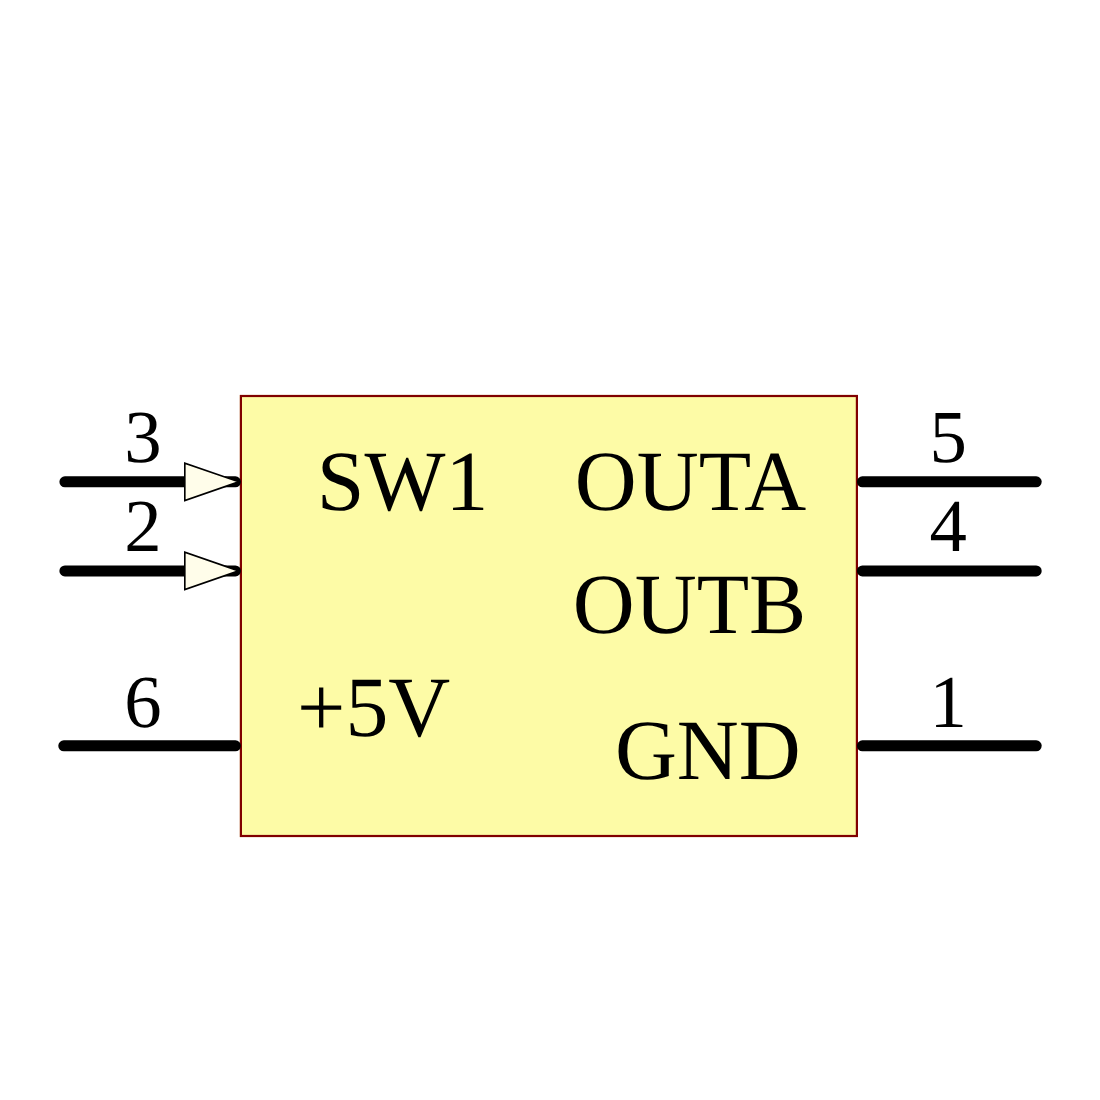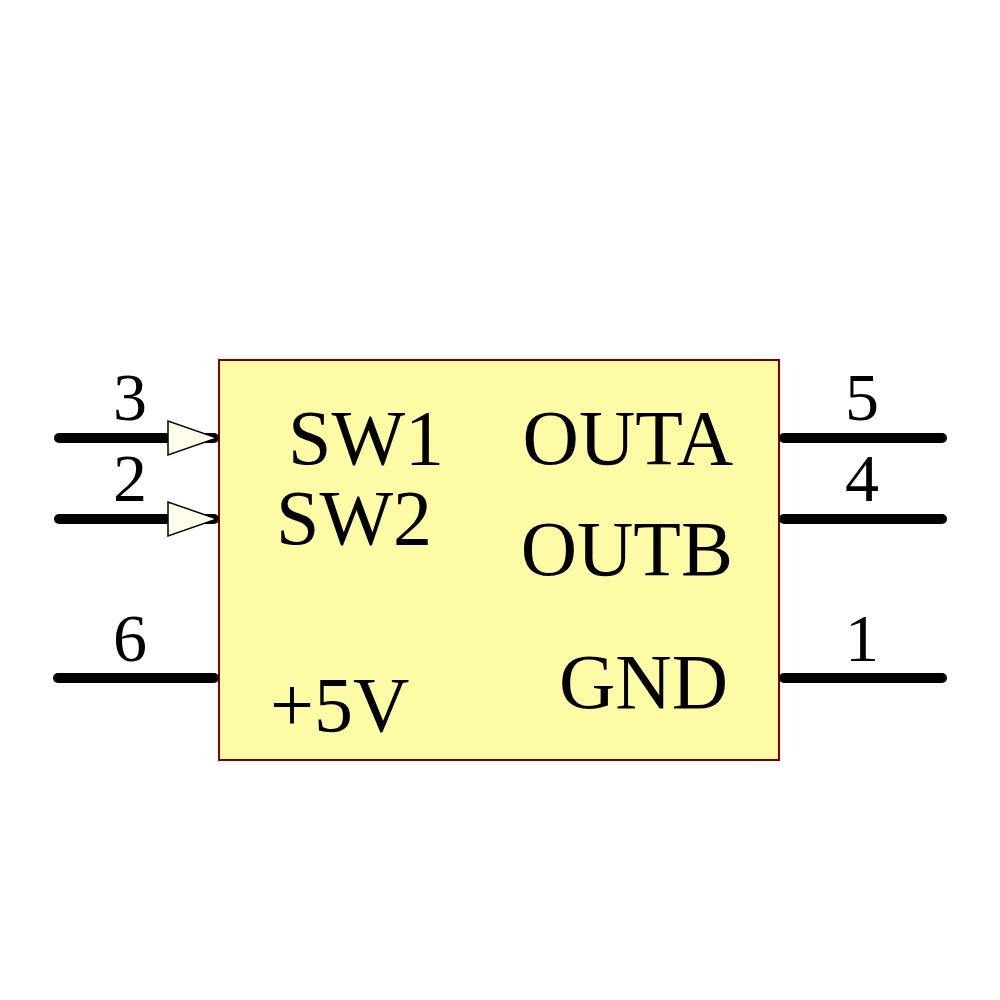--- a/index.html
+++ b/index.html
@@ -60,21 +60,21 @@
   
   .num-3 { left: 90px;  top: 363px; }
   .num-2 { left: 90px;  top: 444px; }
   .num-6 { left: 90px;  top: 604px; }
   .num-5 { left: 822px; top: 363px; }
   .num-4 { left: 822px; top: 444px; }
   .num-1 { left: 822px; top: 604px; }
   
   .name-sw1  { left: 288px;  top: 399px; }
   .name-sw2  { left: 276px;  top: 479px; }
-  .name-v5   { left: 270px;  top: 666px; }
+  .name-v5   { left: 270px;  top: 604px; }
   .name-outa { right: 267px; top: 399px; text-align: right; }
   .name-outb { right: 267px; top: 479px; text-align: right; margin-top: 31px; }
   .name-gnd  { right: 272px; top: 643px; text-align: left; }
 </style>
 </head>
 <body>
 
 <div class="canvas" style="background-color: rgb(255, 255, 255);">
   <div class="symbol" style="color: rgb(0, 0, 0);">
 
@@ -85,21 +85,20 @@
       <polygon points="1,2 1,36 50,19" stroke-width="1.5" style="fill: rgb(255, 253, 234); stroke: rgb(0, 0, 0);"></polygon>
     </svg>
     <span class="num num-3">3</span>
     <span class="pname name-sw1">SW1</span>
 
     <div class="wire wire-2" style="background-color: rgb(0, 0, 0);"></div>
     <svg class="arrow arrow-2" viewBox="0 0 52 38">
       <polygon points="1,2 1,36 50,19" stroke-width="1.5" style="fill: rgb(255, 253, 234); stroke: rgb(0, 0, 0);"></polygon>
     </svg>
     <span class="num num-2">2</span>
-    <span class="pname name-sw2">SW2</span>
 
     <div class="wire wire-6" style="background-color: rgb(0, 0, 0);"></div>
     <span class="num num-6">6</span>
     <span class="pname name-v5">+5V</span>
 
     <div class="wire wire-5" style="background-color: rgb(0, 0, 0);"></div>
     <span class="num num-5">5</span>
     <span class="pname name-outa">OUTA</span>
 
     <div class="wire wire-4" style="background-color: rgb(0, 0, 0);"></div>

